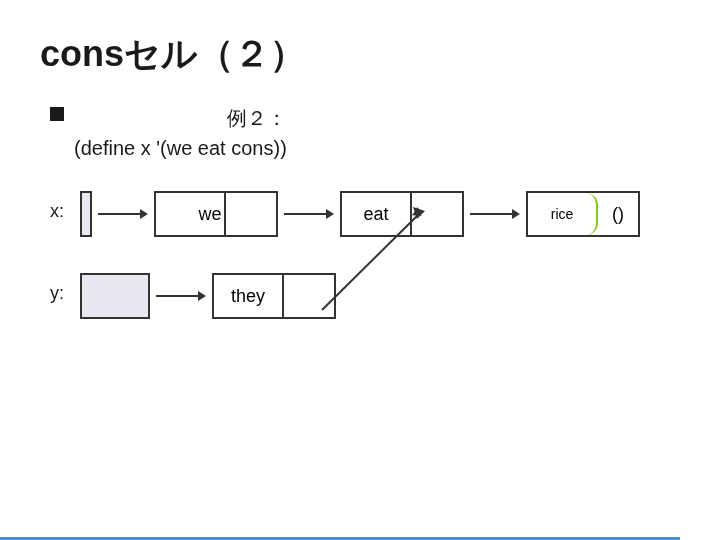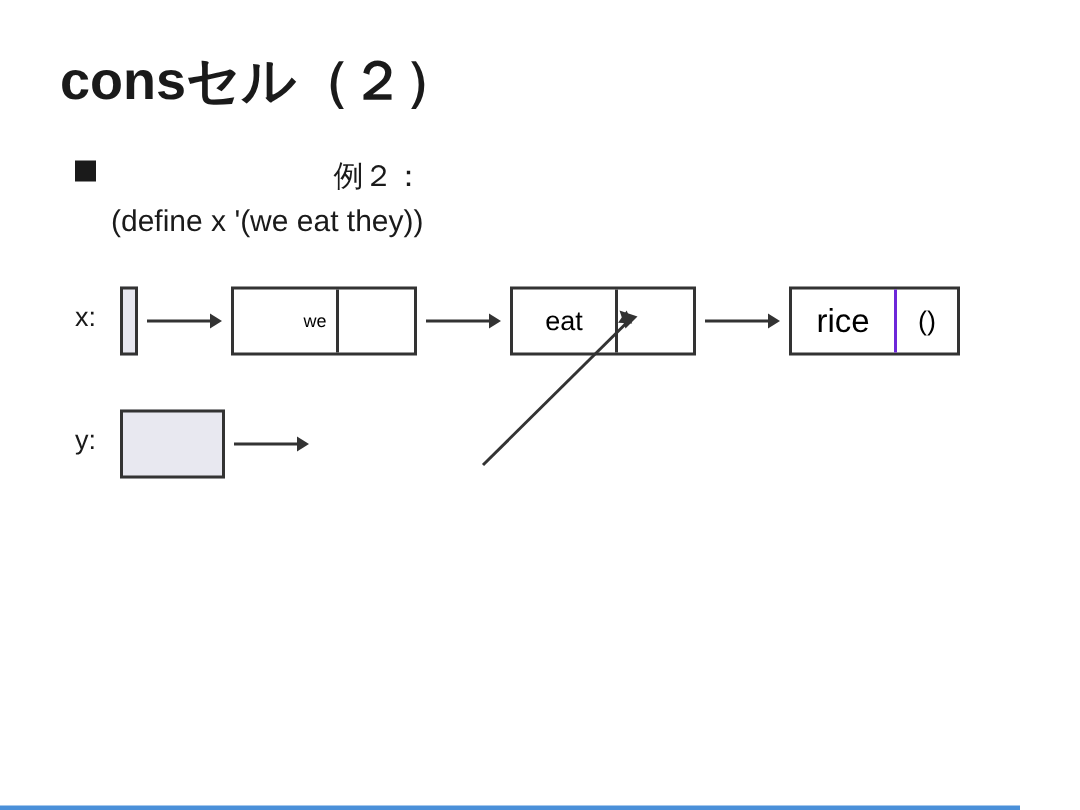--- a/index.html
+++ b/index.html
@@ -125,41 +125,41 @@
 <body>
 
 <div class="slide">
   <div class="title">consセル（２）</div>
 
   <div class="content-area">
     <div class="bullet-item">
       <div class="bullet-square"></div>
       <div class="bullet-text">
         <span>例２：</span><br>
-        <span>(define x '(we eat they))</span><br>
+        <span>(define x '(we eat cons))</span><br>
       </div>
     </div>
   </div>
 
   <div class="diagram-area" style="position: relative;">
 
     <div class="x-row">
       <div class="row-label">x:</div>
 
       <div class="cell-box empty"></div>
 
       <div class="arrow">
         <svg viewBox="0 0 50 20" xmlns="http://www.w3.org/2000/svg">
           <line x1="0" y1="10" x2="42" y2="10" stroke="#333" stroke-width="2"></line>
           <polygon points="42,5 50,10 42,15" fill="#333"></polygon>
         </svg>
       </div>
 
       <div style="display:flex; border: 2px solid #333; height:46px;">
-        <div style="width:70px; border-right:2px solid #333; display:flex; align-items:center; justify-content:center; font-size:12px;padding-left:40px;">we</div>
+        <div style="width:70px; border-right:2px solid #333; display:flex; align-items:center; justify-content:center; font-size:18px;padding-left:40px;">we</div>
         <div style="width:50px; display:flex; align-items:center; justify-content:center;"></div>
       </div>
 
       <div class="arrow">
         <svg viewBox="0 0 50 20" xmlns="http://www.w3.org/2000/svg">
           <line x1="0" y1="10" x2="42" y2="10" stroke="#333" stroke-width="2"></line>
           <polygon points="42,5 50,10 42,15" fill="#333"></polygon>
         </svg>
       </div>
 
@@ -169,37 +169,41 @@
       </div>
 
       <div class="arrow">
         <svg viewBox="0 0 50 20" xmlns="http://www.w3.org/2000/svg">
           <line x1="0" y1="10" x2="42" y2="10" stroke="#333" stroke-width="2"></line>
           <polygon points="42,5 50,10 42,15" fill="#333"></polygon>
         </svg>
       </div>
 
       <div style="display:flex; border: 2px solid #333; height:46px;">
-        <div style="width:70px; border-right:2px solid #6d28d9; display:flex; align-items:center; justify-content:center; font-size:22px;">rice</div>
+        <div style="width:70px; border-right:2px solid #84cc16; display:flex; align-items:center; justify-content:center; font-size:14px;border-radius:12px;">rice</div>
         <div style="width:40px; display:flex; align-items:center; justify-content:center; font-size:18px;">()</div>
       </div>
     </div>
 
     <div class="y-row" style="position:relative;">
       <div class="row-label">y:</div>
 
       <div class="cell-box empty"></div>
 
       <div class="arrow">
         <svg viewBox="0 0 50 20" xmlns="http://www.w3.org/2000/svg">
           <line x1="0" y1="10" x2="42" y2="10" stroke="#333" stroke-width="2"></line>
           <polygon points="42,5 50,10 42,15" fill="#333"></polygon>
         </svg>
       </div>
 
+      <div style="display:flex; border: 2px solid #333; height:46px;">
+        <div style="width:70px; border-right:2px solid #333; display:flex; align-items:center; justify-content:center; font-size:18px;">they</div>
+        <div style="width:50px; display:flex; align-items:center; justify-content:center;"></div>
+      </div>
     </div>
 
     <svg style="position:absolute; top:0; left:0; width:100%; height:100%; pointer-events:none; overflow:visible;">
 
       <line x1="282" y1="119" x2="379" y2="23" stroke="#333" stroke-width="2"></line>
       <polygon points="374,18 384,18 379,26" fill="#333" transform="rotate(-55,379,23)"></polygon>
 
       <polygon points="373,16 385,20 377,28" fill="#333"></polygon>
     </svg>
 

